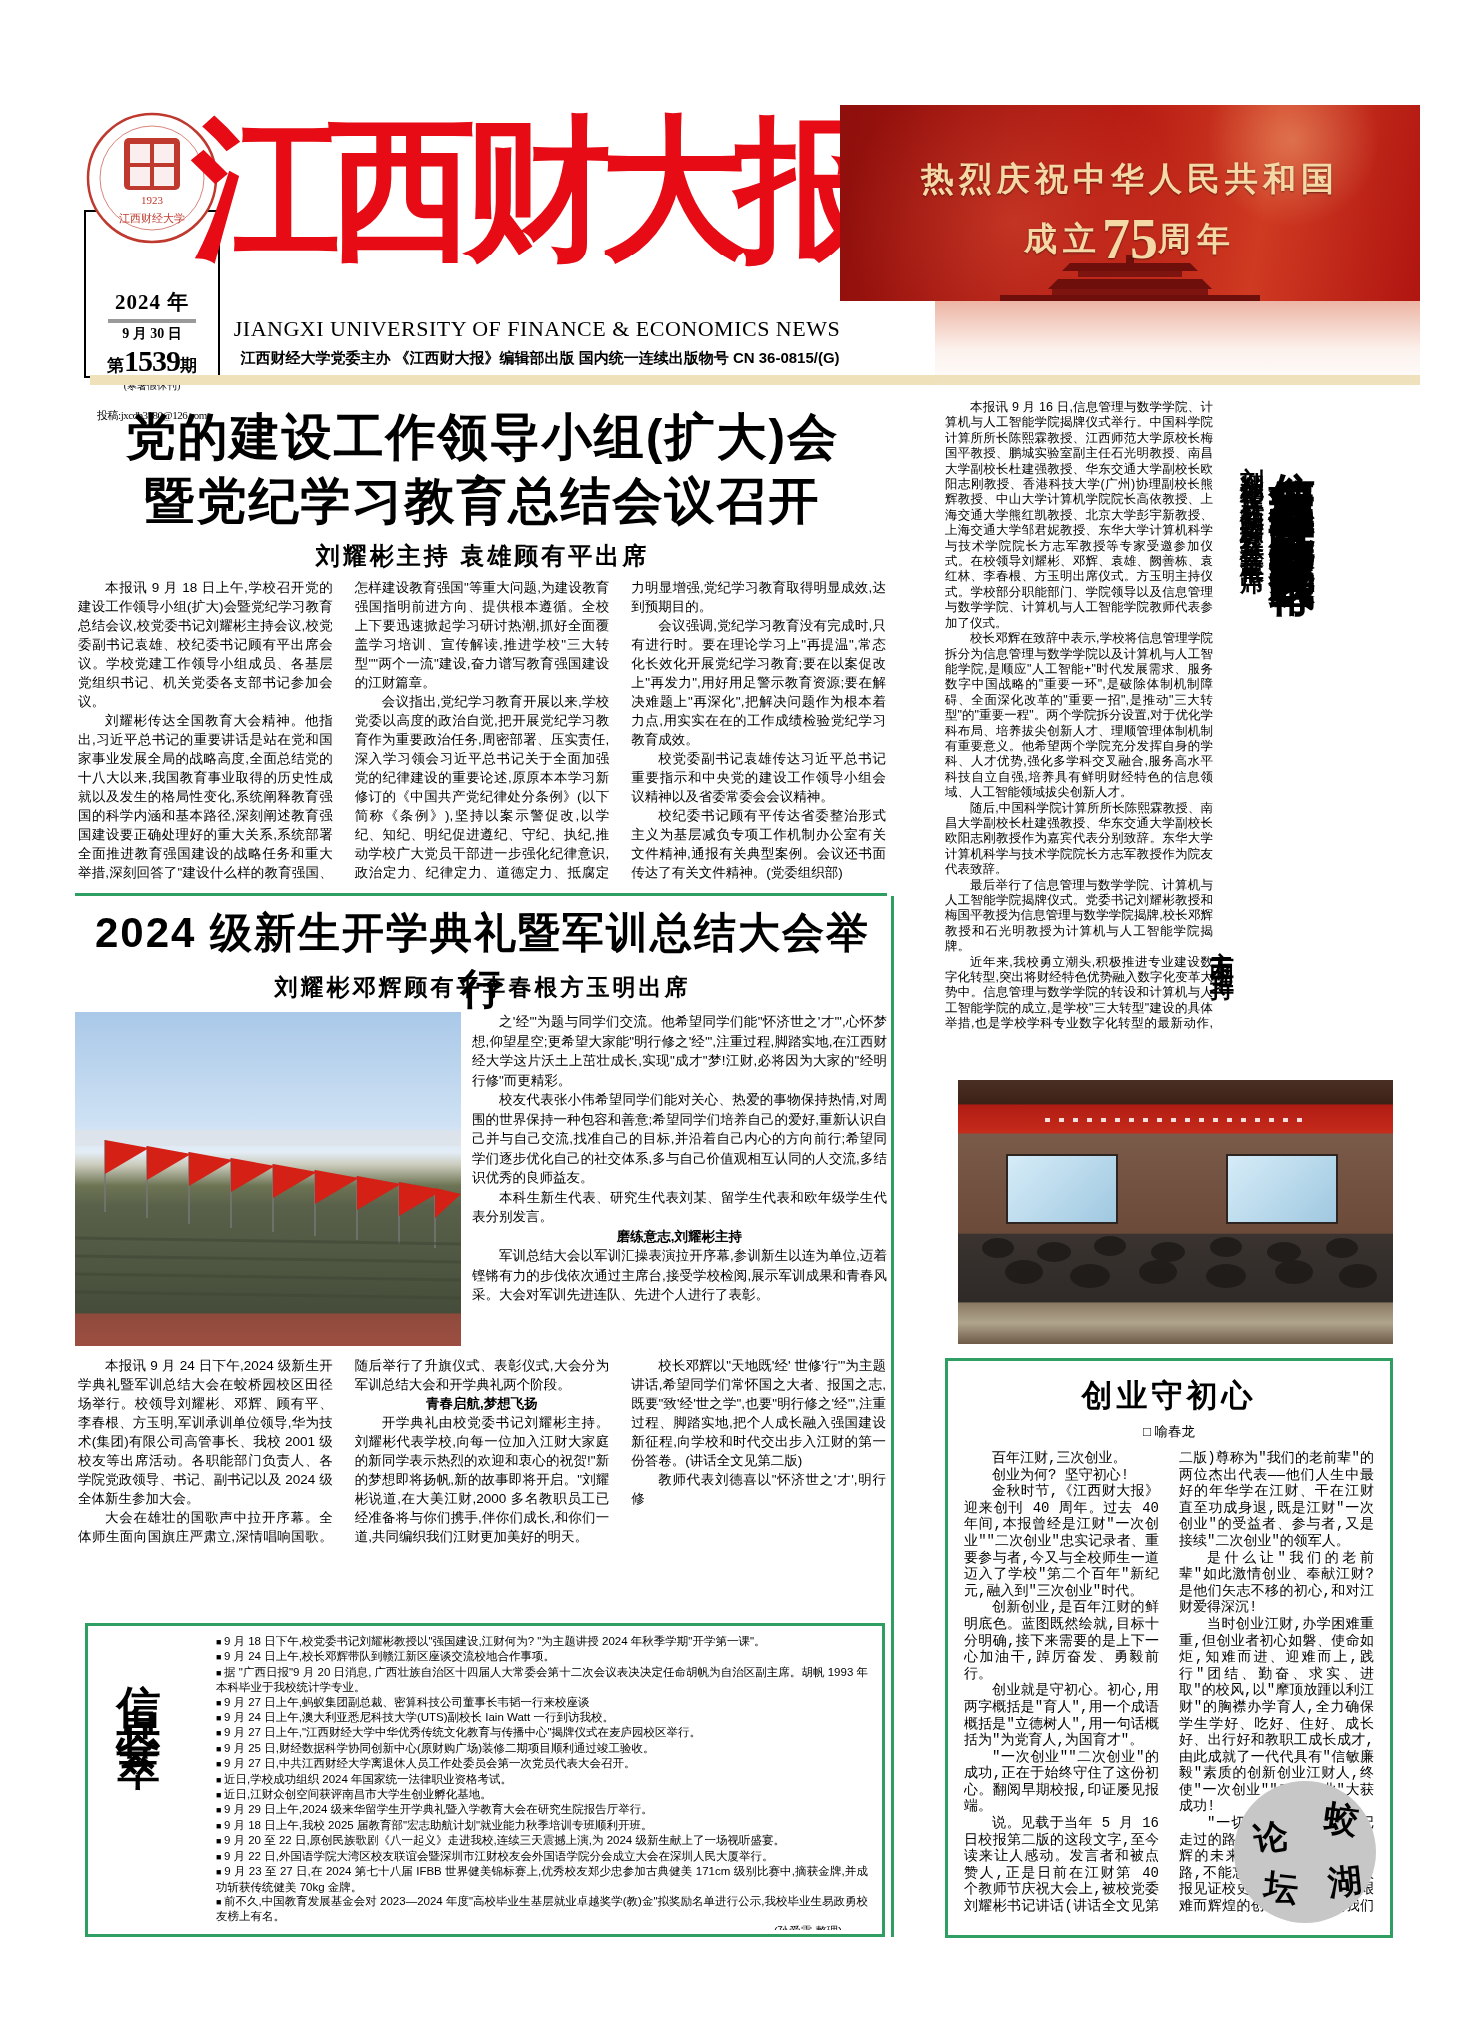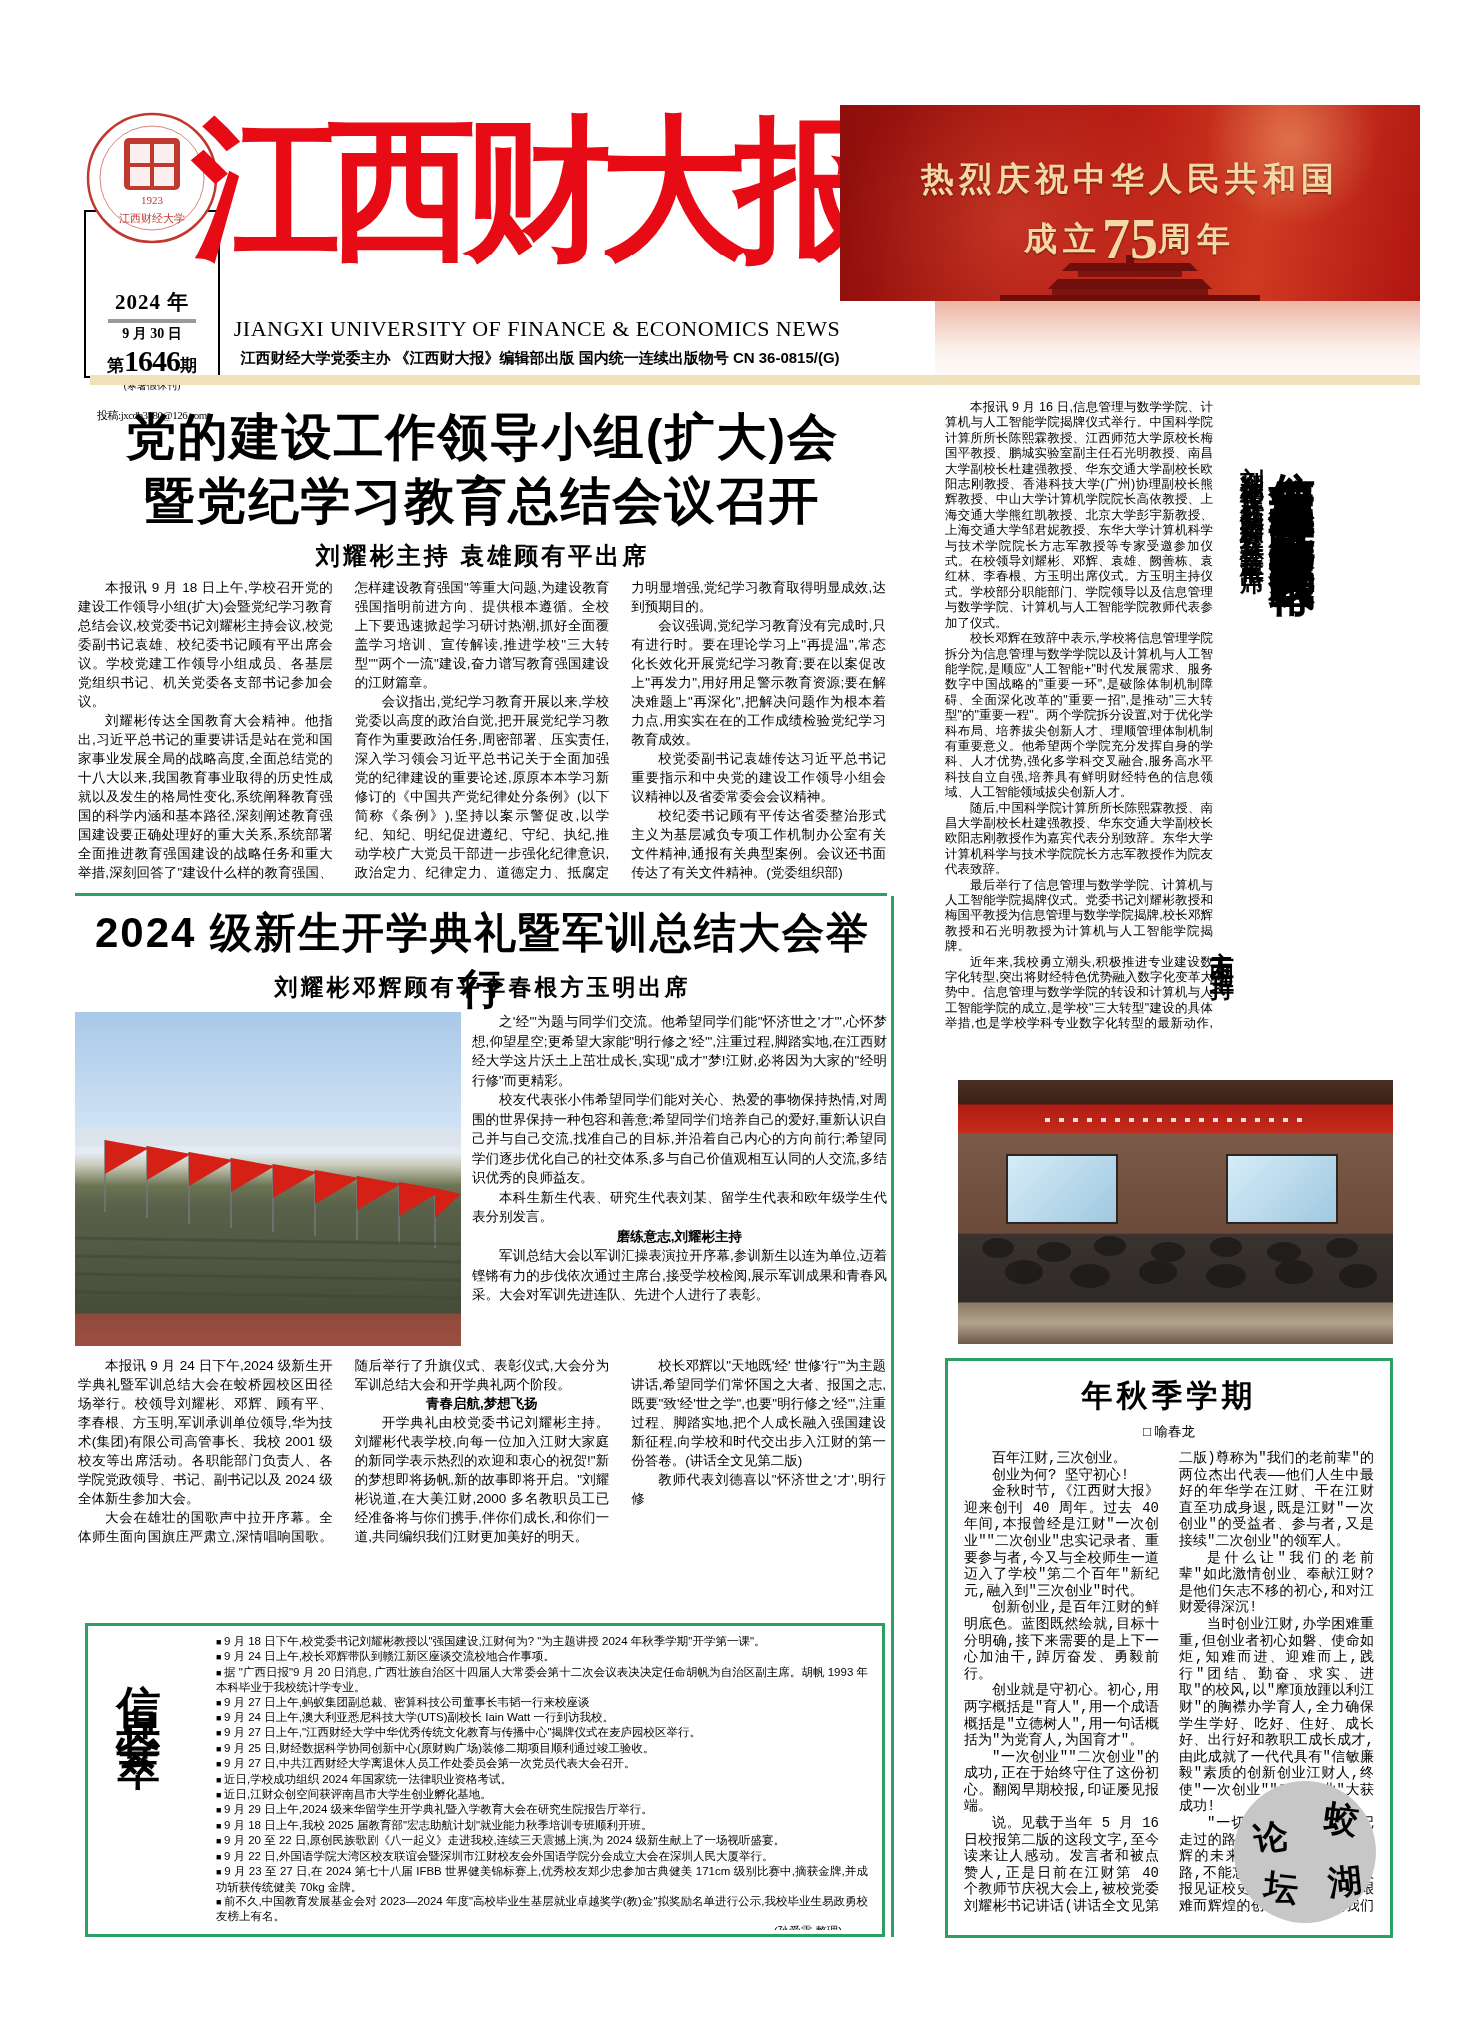--- a/index.html
+++ b/index.html
@@ -109,21 +109,21 @@
 </style>
 </head>
 <body>
 
 <div id="page">
 
   <div class="abs" id="info-box">
     <div id="info-year">2024 年</div>
     <div class="info-rule"></div>
     <div id="info-date">9 月 30 日</div>
-    <div id="info-issue"><span>第</span><b>1646</b><span>期</span></div>
+    <div id="info-issue"><span>第</span><b>1539</b><span>期</span></div>
     <div id="info-note">(寒暑假休刊)</div>
     <div id="info-email">投稿:jxcdb3180@126.com</div>
   </div>
 
   <svg class="abs" id="seal" viewBox="0 0 132 132">
     <circle cx="66" cy="66" r="64" fill="#ffffff" stroke="#c0392f" stroke-width="2.5"></circle>
     <circle cx="66" cy="66" r="52" fill="none" stroke="#d8847c" stroke-width="1"></circle>
     <rect x="38" y="26" width="56" height="52" rx="5" fill="#c0392f"></rect>
     <rect x="44" y="32" width="20" height="19" fill="#ffffff" opacity="0.92"></rect>
     <rect x="68" y="32" width="20" height="19" fill="#ffffff" opacity="0.92"></rect>
@@ -288,21 +288,21 @@
           <p>9 月 20 至 22 日,原创民族歌剧《八一起义》走进我校,连续三天震撼上演,为 2024 级新生献上了一场视听盛宴。</p>
           <p>9 月 22 日,外国语学院大湾区校友联谊会暨深圳市江财校友会外国语学院分会成立大会在深圳人民大厦举行。</p>
           <p>9 月 23 至 27 日,在 2024 第七十八届 IFBB 世界健美锦标赛上,优秀校友郑少忠参加古典健美 171cm 级别比赛中,摘获金牌,并成功斩获传统健美 70kg 金牌。</p>
           <p>前不久,中国教育发展基金会对 2023—2024 年度"高校毕业生基层就业卓越奖学(教)金"拟奖励名单进行公示,我校毕业生易政勇校友榜上有名。</p>
         </div>
       <p id="digest-credit">(孙爱霞 整理)</p>
     </div>
   </div>
 
   <div class="abs" id="essay">
-    <div id="essay-title">年秋季学期</div>
+    <div id="essay-title">创业守初心</div>
     <div id="essay-author">□ 喻春龙</div>
     <div id="essay-text">
 
     <p>百年江财,三次创业。</p>
         <p>创业为何? 坚守初心!</p>
         <p>金秋时节,《江西财大报》迎来创刊 40 周年。过去 40 年间,本报曾经是江财"一次创业""二次创业"忠实记录者、重要参与者,今又与全校师生一道迈入了学校"第二个百年"新纪元,融入到"三次创业"时代。</p>
         <p>创新创业,是百年江财的鲜明底色。蓝图既然绘就,目标十分明确,接下来需要的是上下一心加油干,踔厉奋发、勇毅前行。</p>
         <p>创业就是守初心。初心,用两字概括是"育人",用一个成语概括是"立德树人",用一句话概括为"为党育人,为国育才"。</p>
         <p>"一次创业""二次创业"的成功,正在于始终守住了这份初心。翻阅早期校报,印证屡见报端。</p>
         <p>说。见载于当年 5 月 16 日校报第二版的这段文字,至今读来让人感动。发言者和被点赞人,正是日前在江财第 40 个教师节庆祝大会上,被校党委刘耀彬书记讲话(讲话全文见第二版)尊称为"我们的老前辈"的两位杰出代表——他们人生中最好的年华学在江财、干在江财直至功成身退,既是江财"一次创业"的受益者、参与者,又是接续"二次创业"的领军人。</p>

